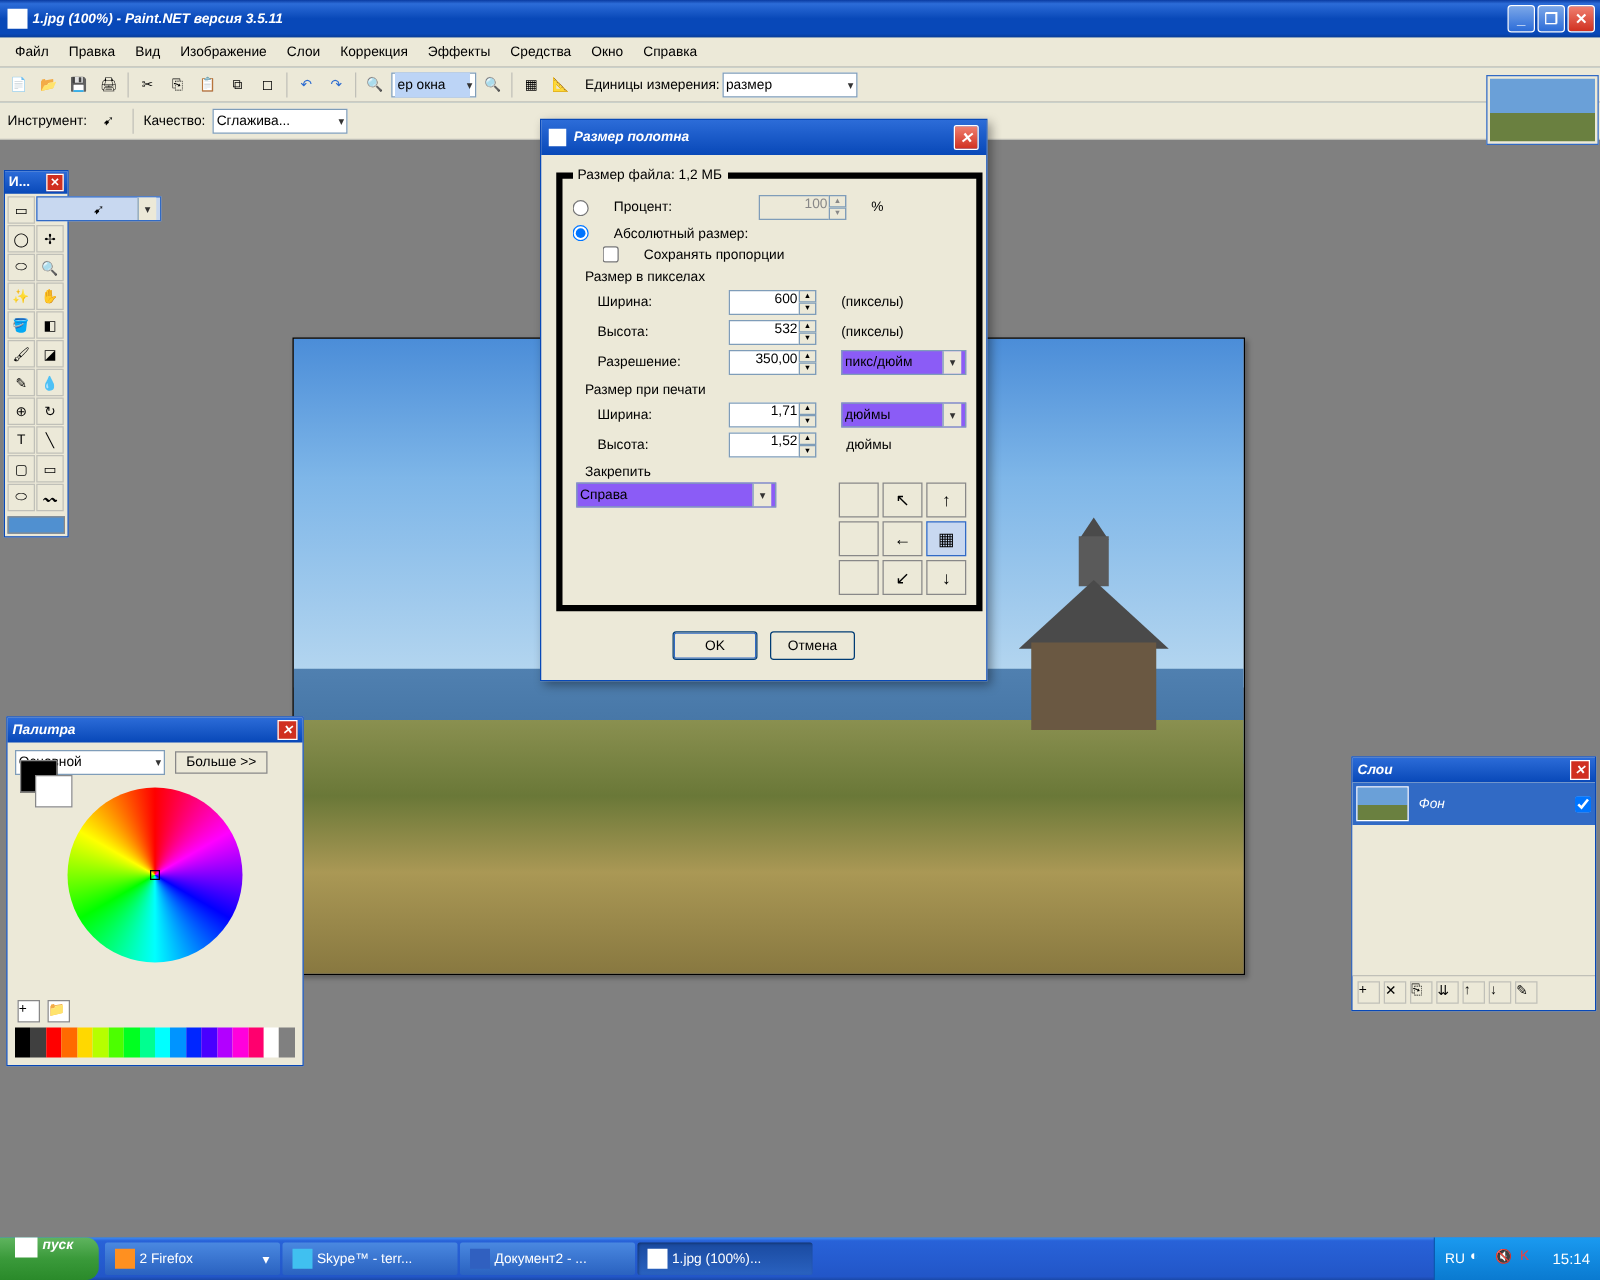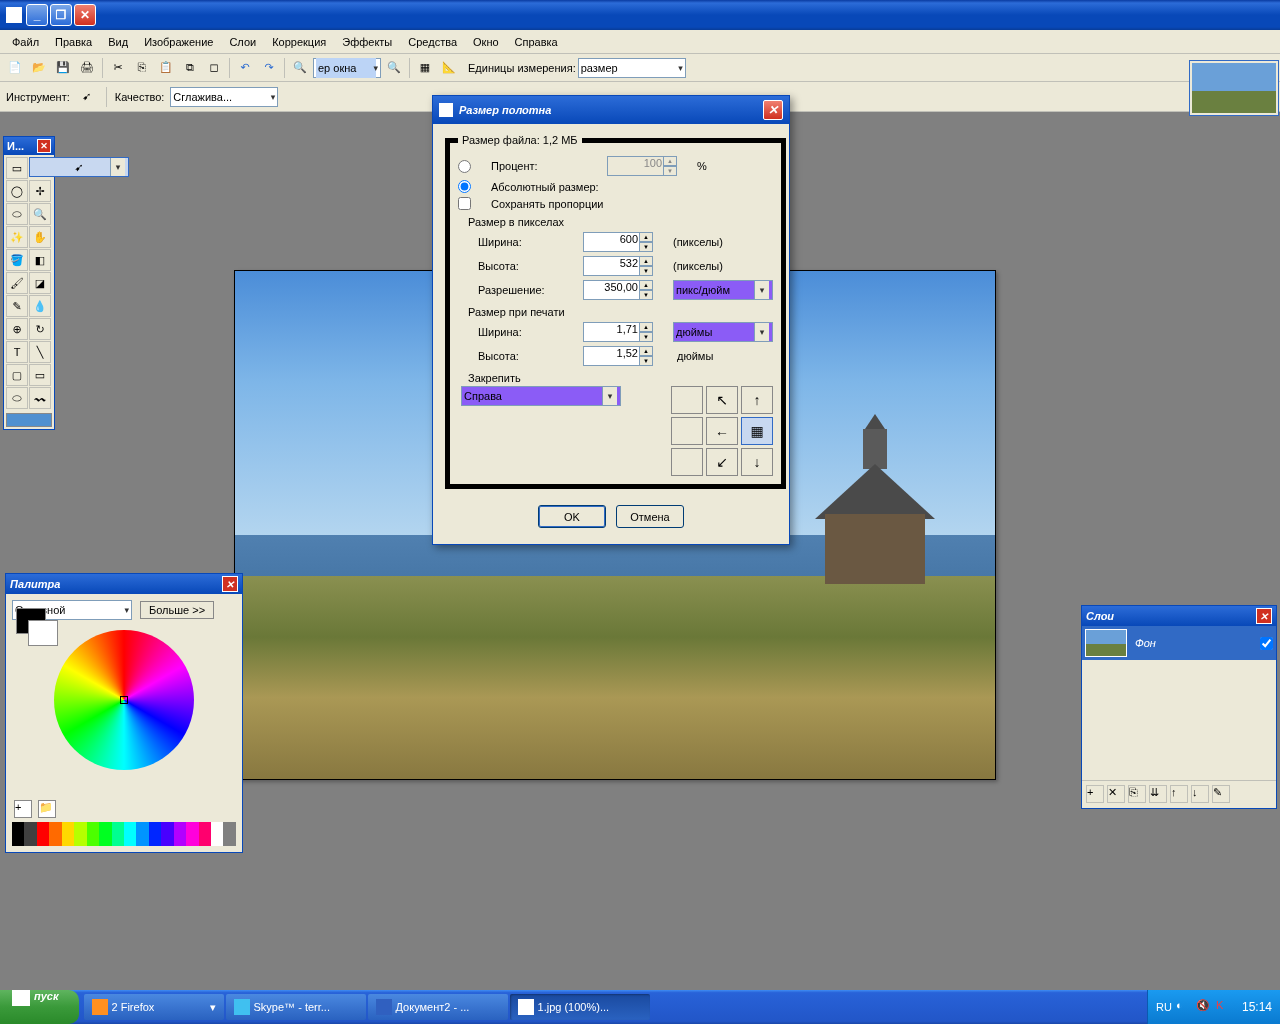--- a/index.html
+++ b/index.html
@@ -107,20 +107,21 @@
 .tray{margin-left:auto;height:34px;background:linear-gradient(to bottom,#1a9af0,#0a7ad0);display:flex;align-items:center;padding:0 8px;color:#fff;gap:4px;border-left:1px solid #0a5ab0;}
 .trayicon{width:16px;height:16px;}
 .lang{font-size:11px;}
 .clock{font-size:12px;margin-left:6px;}
 </style>
 </head>
 <body>
 
 <div class="titlebar">
   <span class="icon"></span>
+  <span class="ttl">1.jpg (100%) - Paint.NET версия 3.5.11</span>
   <div class="winbtns">
     <div class="winbtn min">_</div>
     <div class="winbtn max">❐</div>
     <div class="winbtn close">✕</div>
   </div>
 </div>
 
 <div class="menubar">
   <span>Файл</span>
   <span>Правка</span>
@@ -303,21 +304,21 @@
         <div class="num dis"><span>100</span><div class="spin">
               <div>▲</div>
               <div>▼</div>
             </div></div>
         <span>%</span>
       </div>
       <div class="drow">
         <input type="radio" name="m" checked="" style="">
         <span>Абсолютный размер:</span>
       </div>
-      <div class="drow" style="">
+      <div class="drow" style="margin-left:24px">
         <input type="checkbox" style="">
         <span>Сохранять пропорции</span>
       </div>
       <div class="subhdr" style="margin-left:10px">Размер в пикселах</div>
       <div class="drow" style="margin-left:20px">
         <label class="lbl2">Ширина:</label>
         <div class="num"><span>600</span><div class="spin">
               <div>▲</div>
               <div>▼</div>
             </div></div>

